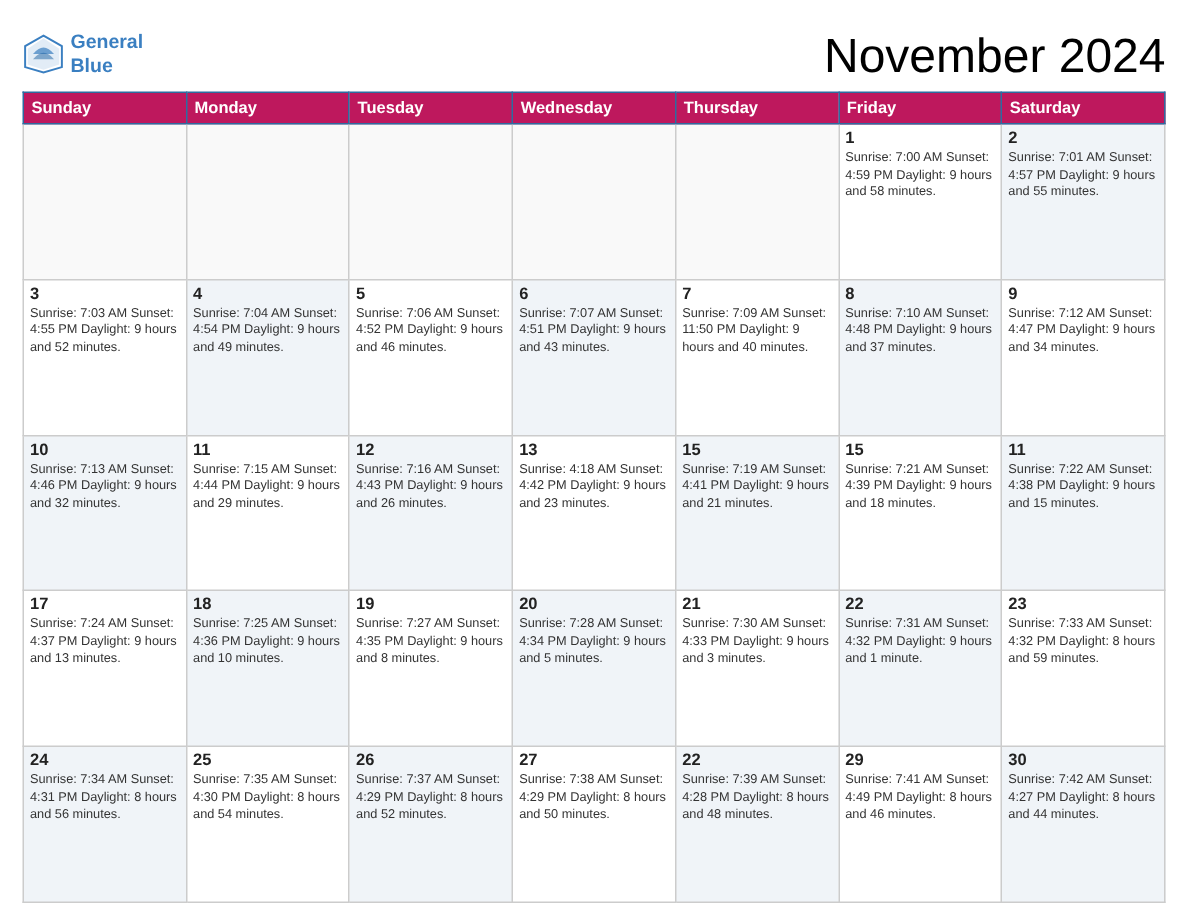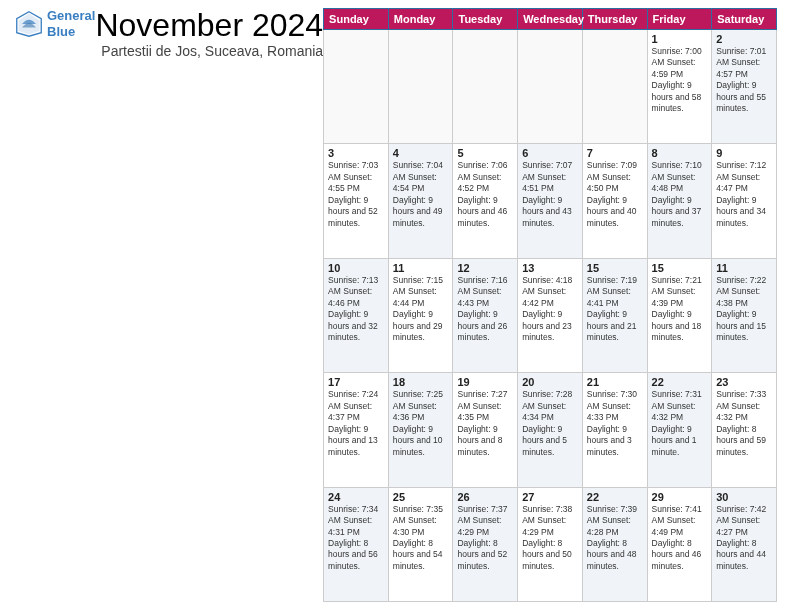--- a/index.html
+++ b/index.html
@@ -6,23 +6,23 @@
     body {
       font-family: Arial, sans-serif;
       background: #fff;
       width: 792px;
       height: 612px;
       overflow: hidden;
     }
     .page {
       width: 792px;
       height: 612px;
-      padding: 8px 15px 10px 15px;
+      padding: 20px 15px 10px 15px;
       display: flex;
-      flex-direction: row;
+      flex-direction: column;
     }
     .header {
       display: flex;
       justify-content: space-between;
       align-items: flex-start;
       margin-bottom: 6px;
     }
     .logo {
       display: flex;
       align-items: center;
@@ -113,21 +113,20 @@
         <path d="M8,16 Q16,6 24,16" fill="#3a7fc1" opacity="0.7"></path>
         <path d="M8,20 Q16,10 24,20" fill="#1a5fa0" opacity="0.5"></path>
       </svg>
       <div class="logo-text">
         <div><span>General</span></div>
         <div><span>Blue</span></div>
       </div>
     </div>
     <div class="title-block">
       <div class="month-title">November 2024</div>
-      <div class="subtitle">Partestii de Jos, Suceava, Romania</div>
     </div>
   </div>
 
   <table class="calendar">
     <thead>
       <tr>
       <th>Sunday</th>
           <th>Monday</th>
           <th>Tuesday</th>
           <th>Wednesday</th>
@@ -177,21 +176,21 @@
           </td>
           <td class="shade">
             <span class="day-num">6</span>
             <div class="day-info">Sunrise: 7:07 AM
 Sunset: 4:51 PM
 Daylight: 9 hours and 43 minutes.</div>
           </td>
           <td>
             <span class="day-num">7</span>
             <div class="day-info">Sunrise: 7:09 AM
-Sunset: 4:50 PM
+Sunset: 11:50 PM
 Daylight: 9 hours and 40 minutes.</div>
           </td>
           <td class="shade">
             <span class="day-num">8</span>
             <div class="day-info">Sunrise: 7:10 AM
 Sunset: 4:48 PM
 Daylight: 9 hours and 37 minutes.</div>
           </td>
           <td>
             <span class="day-num">9</span>

